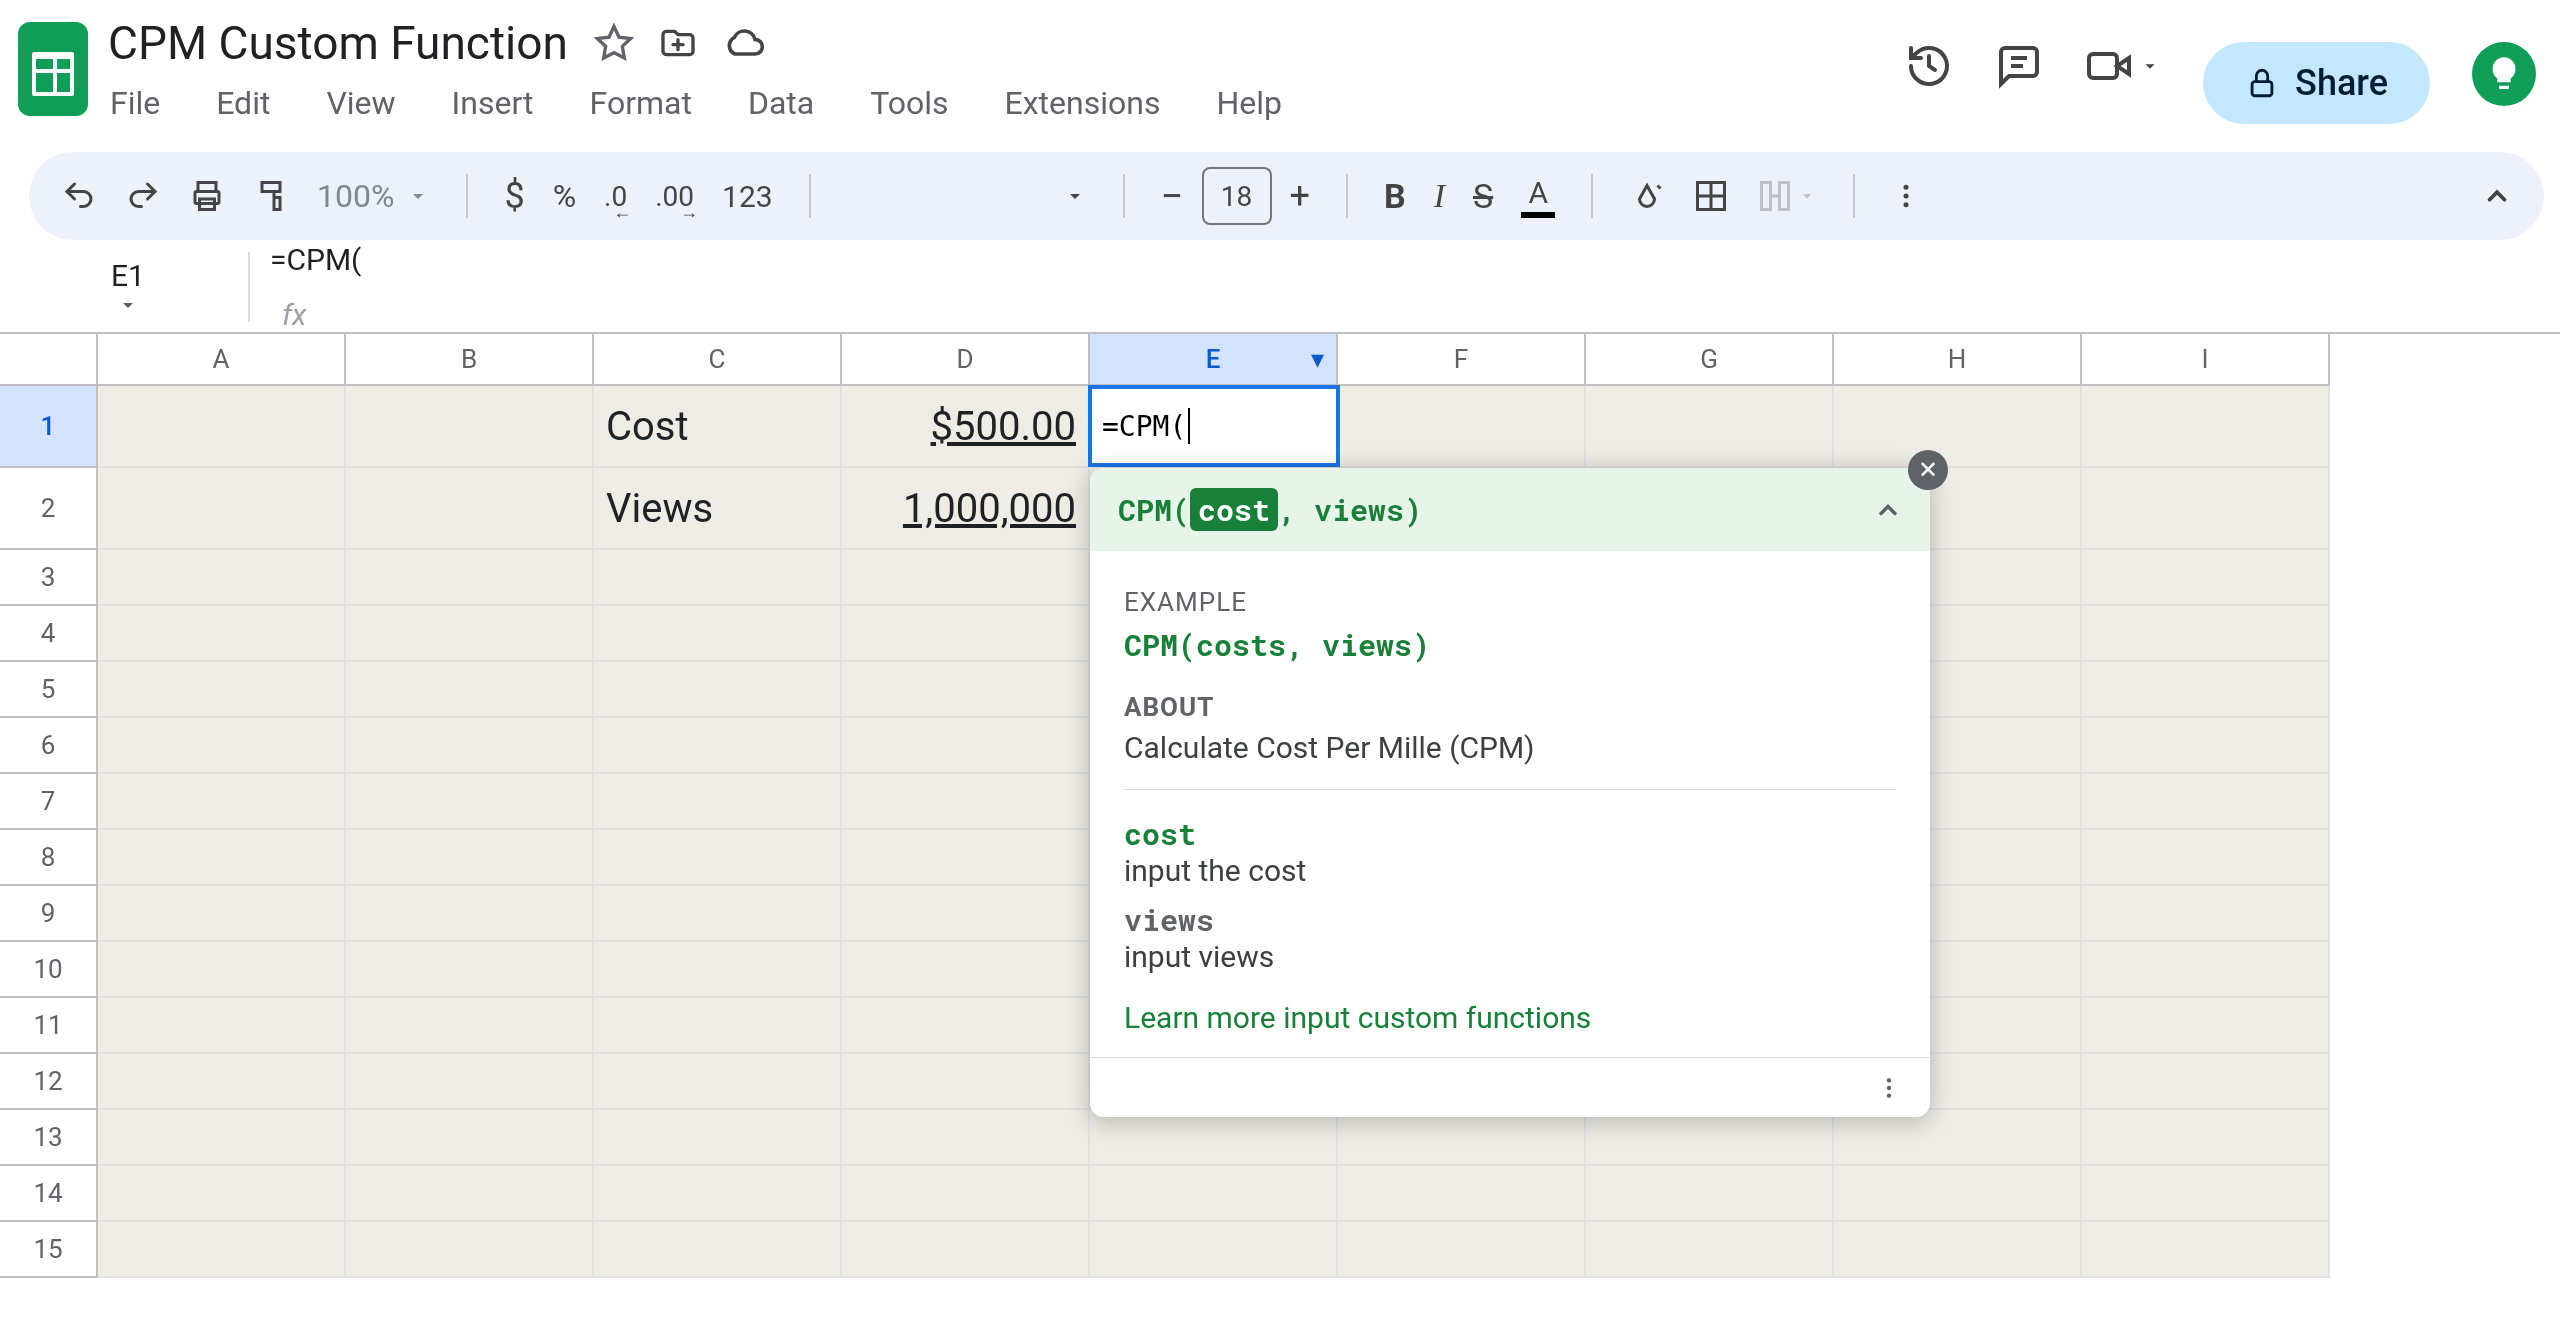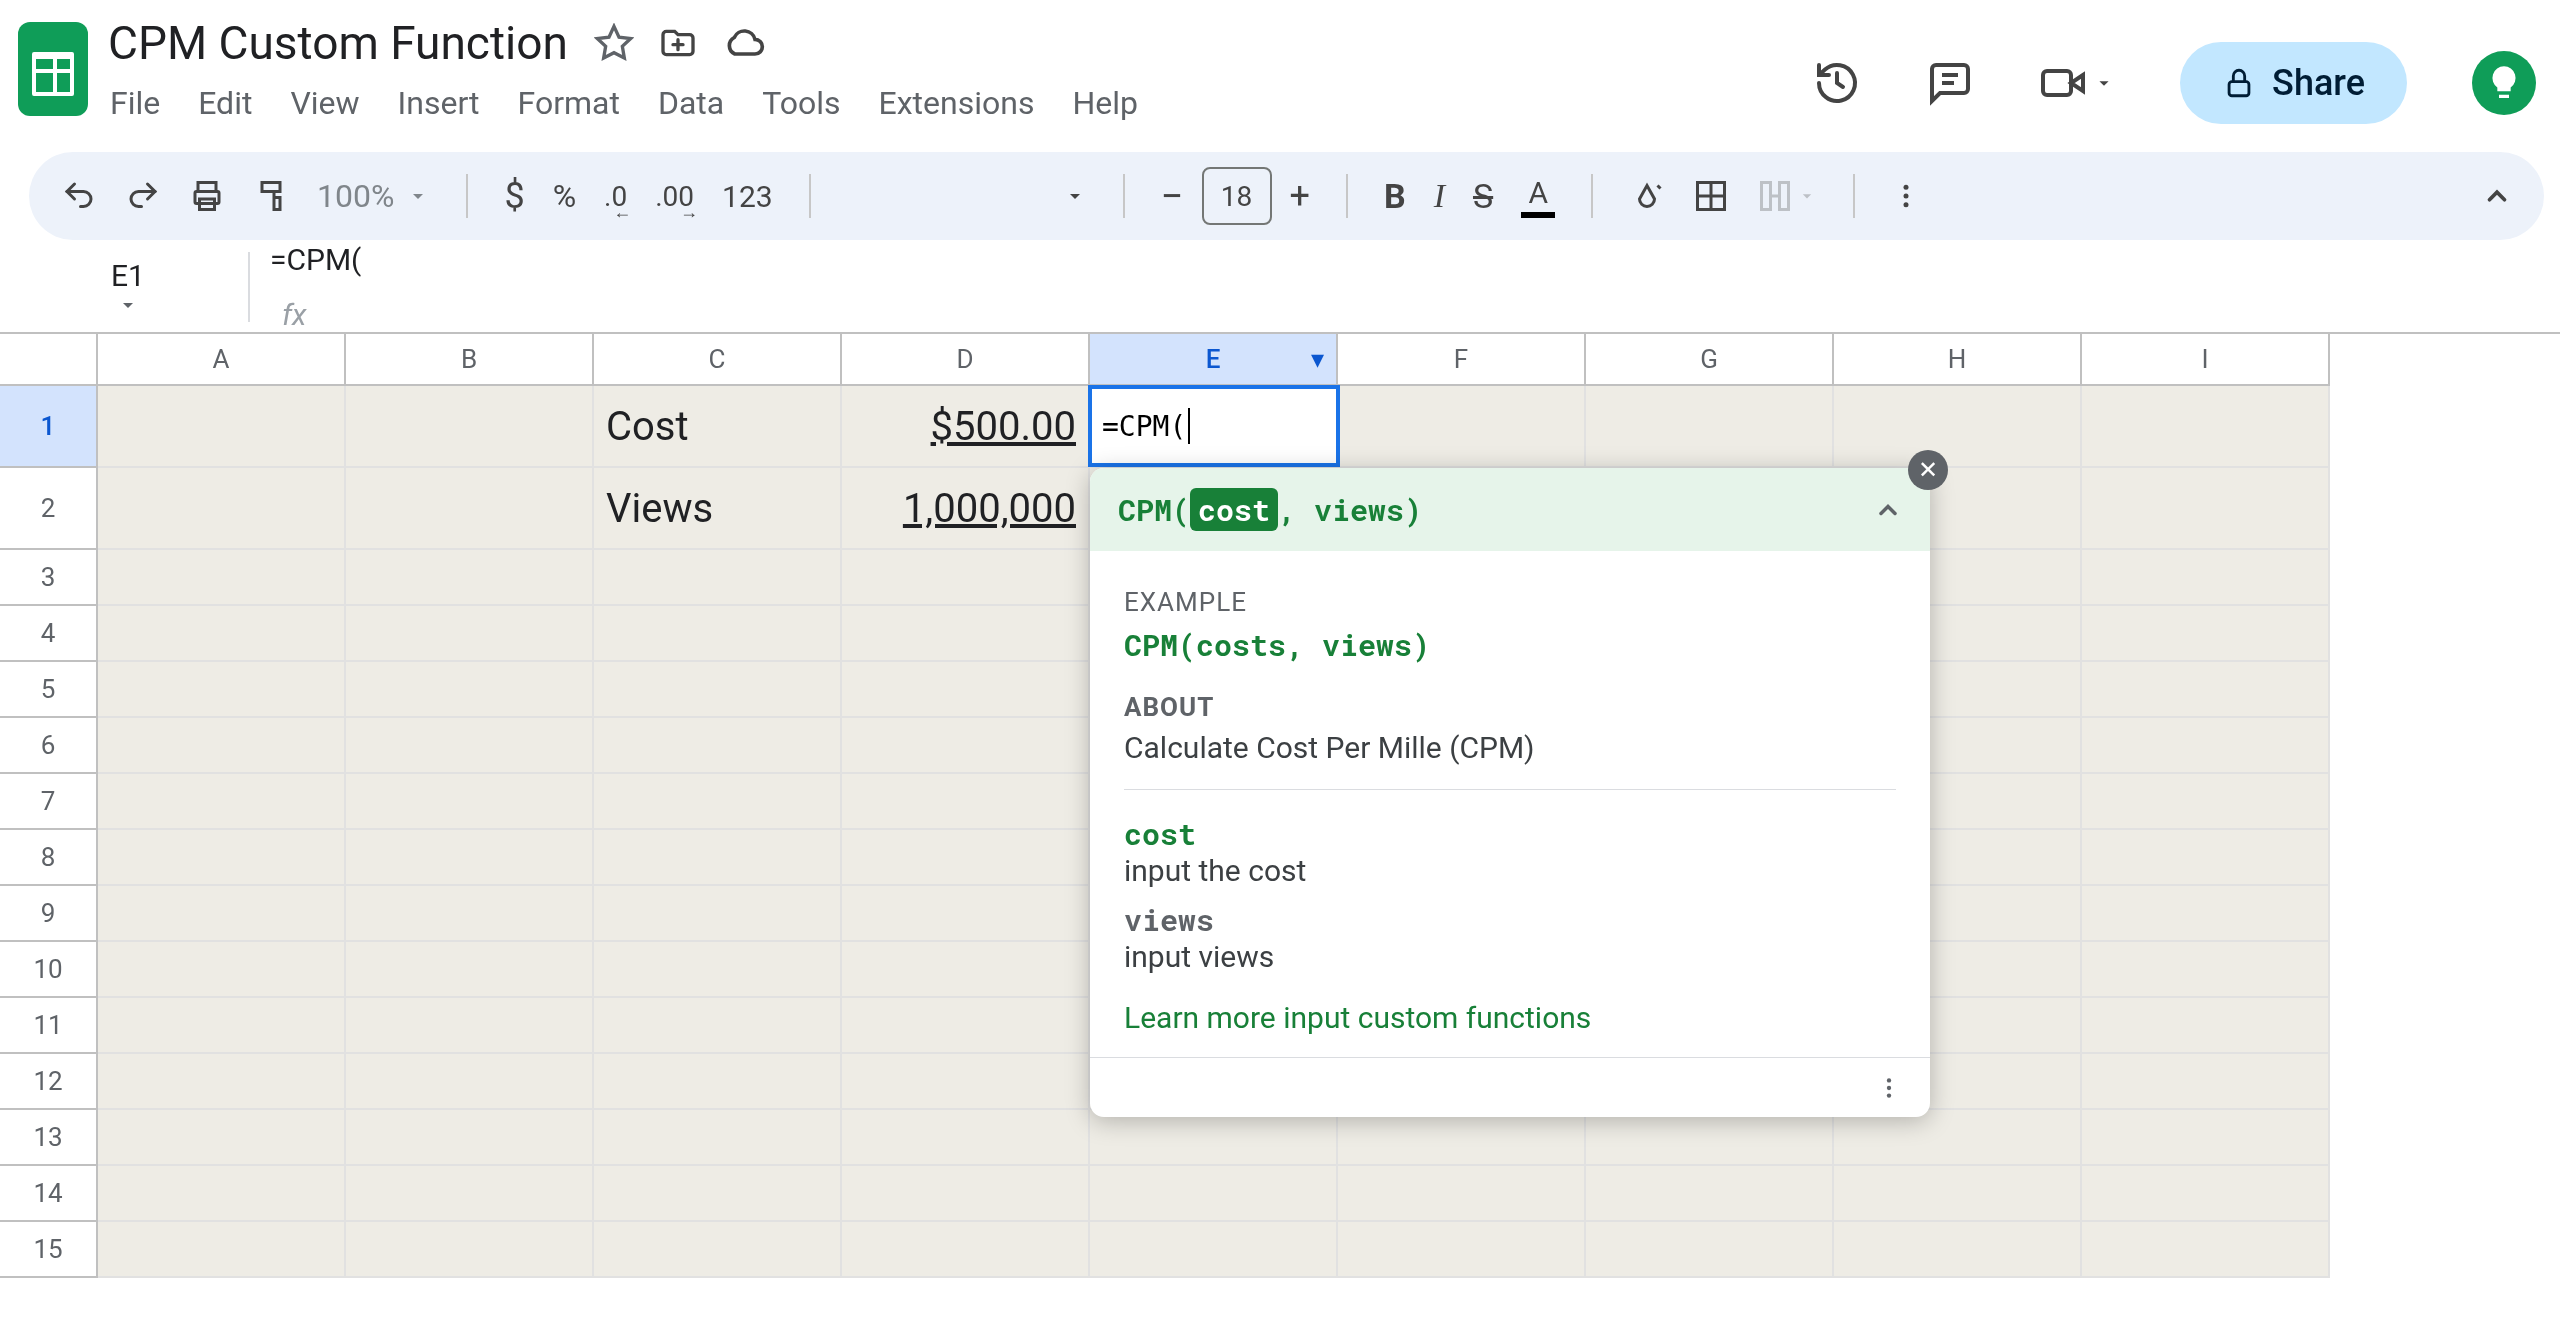--- a/index.html
+++ b/index.html
@@ -53,31 +53,31 @@
     color: #202124;
     font-weight: 400;
     padding: 4px 2px;
   }
   .title-icon {
     color: #5f6368;
     display:flex; align-items:center; justify-content:center;
   }
   .menubar {
     display: flex;
-    gap: 38px;
+    gap: 56px;
     font-size: 32px;
     color: #5f6368;
     padding: 10px 4px 0 4px;
   }
   .menubar span { cursor: pointer; }
   .header-spacer { flex: 1; }
   .header-right {
     display: flex;
-    align-items: center;
-    gap: 65px;
+    align-items: flex-start;
+    gap: 42px;
     padding-top: 30px;
   }
   .hicon { color: #444; display:flex; align-items:center; }
   .share-btn {
     background: #c2e7ff;
     border-radius: 60px;
     padding: 20px 42px;
     font-size: 36px;
     color: #001d35;
     display: flex;

